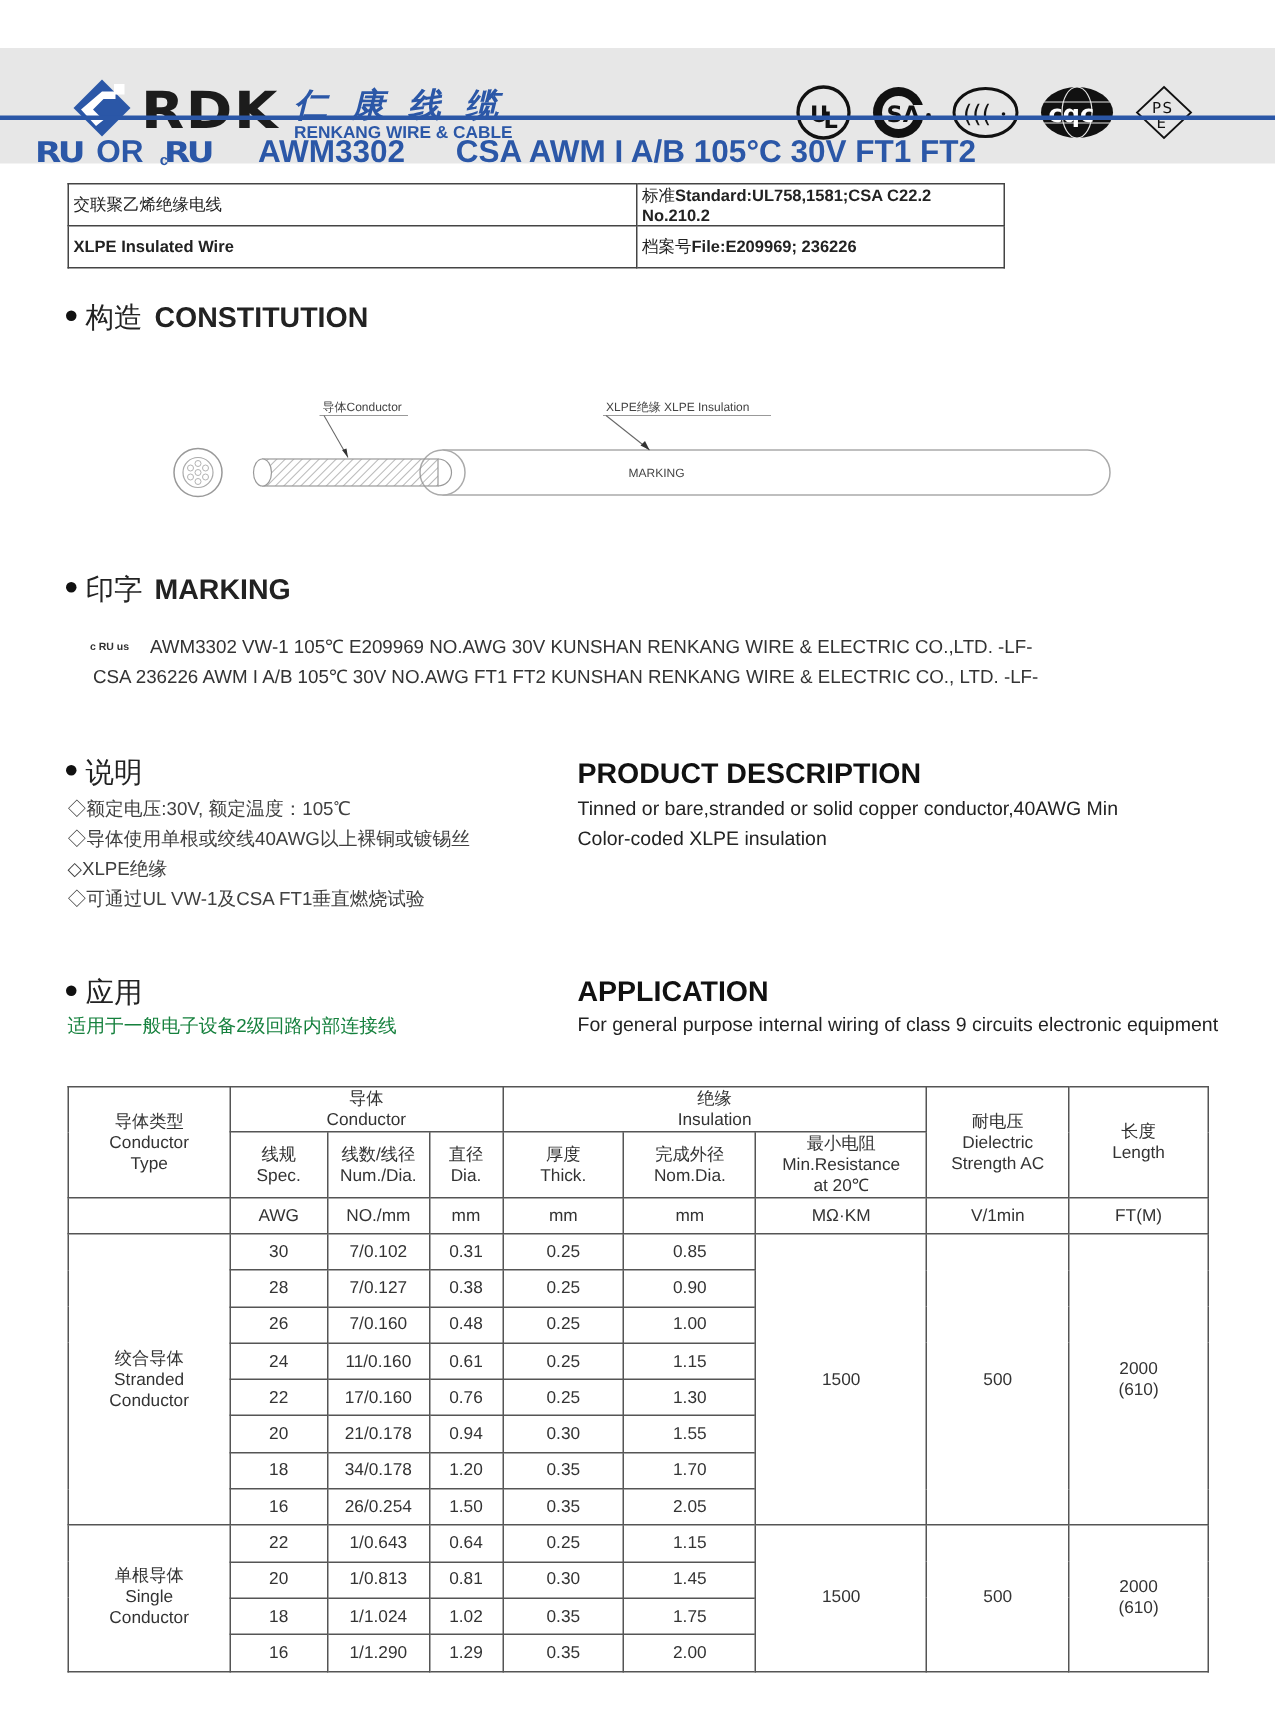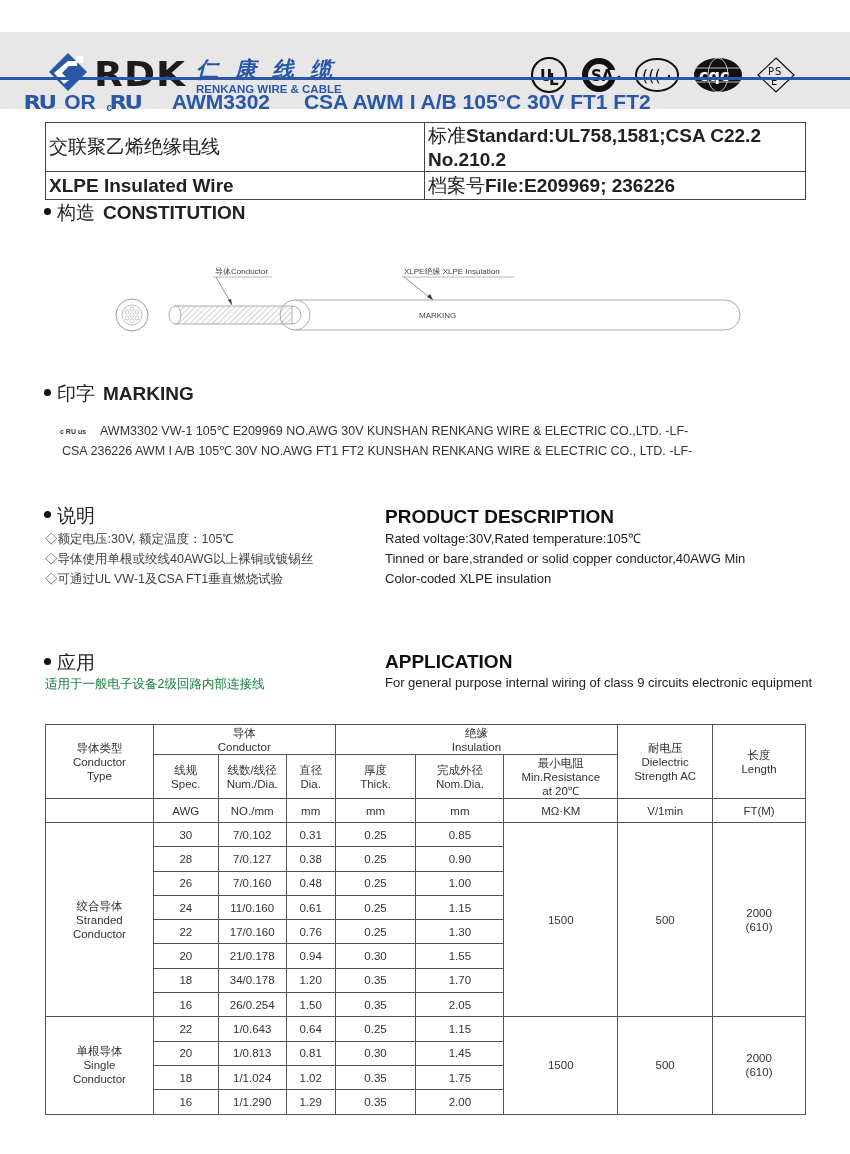--- a/index.html
+++ b/index.html
@@ -11,21 +11,21 @@
   .logo-cn { position:absolute; left:196px; top:26px; font-size:22px; color:#2b57a7; font-weight:bold; letter-spacing:16px; font-style:italic; line-height:24px; }
   .logo-en { position:absolute; left:196px; top:51px; font-size:11.5px; color:#2b57a7; font-weight:bold; line-height:13px; }
   .certs { position:absolute; left:530px; top:24px; height:38px; display:flex; align-items:center; gap:12px; }
   .cert { display:flex; align-items:center; justify-content:center; }
 
   .title-row { position:absolute; left:0; top:89px; width:677px; text-align:center; color:#2b57a7; font-weight:bold; font-size:21px; line-height:26px; white-space:nowrap; }
   .title-row span { display:inline-block; }
   .ul-mark { font-family:"DejaVu Sans", sans-serif; font-weight:bold; font-size:19px; transform:scaleX(1.2); letter-spacing:-2px; }
   .ul-c { font-size:10px; vertical-align:-2px; }
 
-  table.info { position:absolute; left:45px; top:122px; width:761px; border-collapse:collapse; font-size:19px; }
+  table.info { position:absolute; left:45px; top:122px; width:625px; border-collapse:collapse; font-size:11px; }
   table.info td { border:1px solid #444; height:28px; padding:0 3px; }
   table.info .b { font-weight:bold; }
 
   .section { position:absolute; font-size:19px; line-height:22px; white-space:nowrap; }
   .section .dot { display:inline-block; width:7px; height:7px; background:#111; border-radius:50%; vertical-align:middle; margin-right:6px; margin-top:-4px; }
   .section .cn { font-weight:normal; }
   .section .en { font-weight:bold; margin-left:8px; }
 
   .diagram { position:absolute; left:100px; top:260px; width:650px; height:80px; }
   .marking-lines { position:absolute; left:62px; top:421px; font-size:12.5px; line-height:20px; color:#333; white-space:nowrap; }
@@ -159,24 +159,24 @@
   <div>CSA 236226 AWM I A/B 105℃ 30V  NO.AWG  FT1 FT2 KUNSHAN RENKANG WIRE &amp; ELECTRIC CO., LTD. -LF-</div>
 </div>
 
 <div class="section" style="left:44px;top:505px">
   <span class="dot"></span><span class="cn">说明</span>
 </div>
 <div class="h-en" style="left:385px;top:506px">PRODUCT DESCRIPTION</div>
 <div class="list-cn">
   <div>◇额定电压:30V, 额定温度：105℃</div>
   <div>◇导体使用单根或绞线40AWG以上裸铜或镀锡丝</div>
+  <div>◇XLPE绝缘</div>
   <div>◇可通过UL VW-1及CSA FT1垂直燃烧试验</div>
 </div>
 <div class="list-en">
-  <div>Rated voltage:30V,Rated temperature:105℃</div>
   <div>Tinned or bare,stranded or solid copper conductor,40AWG Min</div>
   <div>Color-coded XLPE insulation</div>
 </div>
 
 <div class="section" style="left:44px;top:652px">
   <span class="dot"></span><span class="cn">应用</span>
 </div>
 <div class="h-en" style="left:385px;top:651px">APPLICATION</div>
 <div class="app-cn">适用于一般电子设备2级回路内部连接线</div>
 <div class="app-en">For general purpose internal wiring of class 9 circuits electronic equipment</div>

